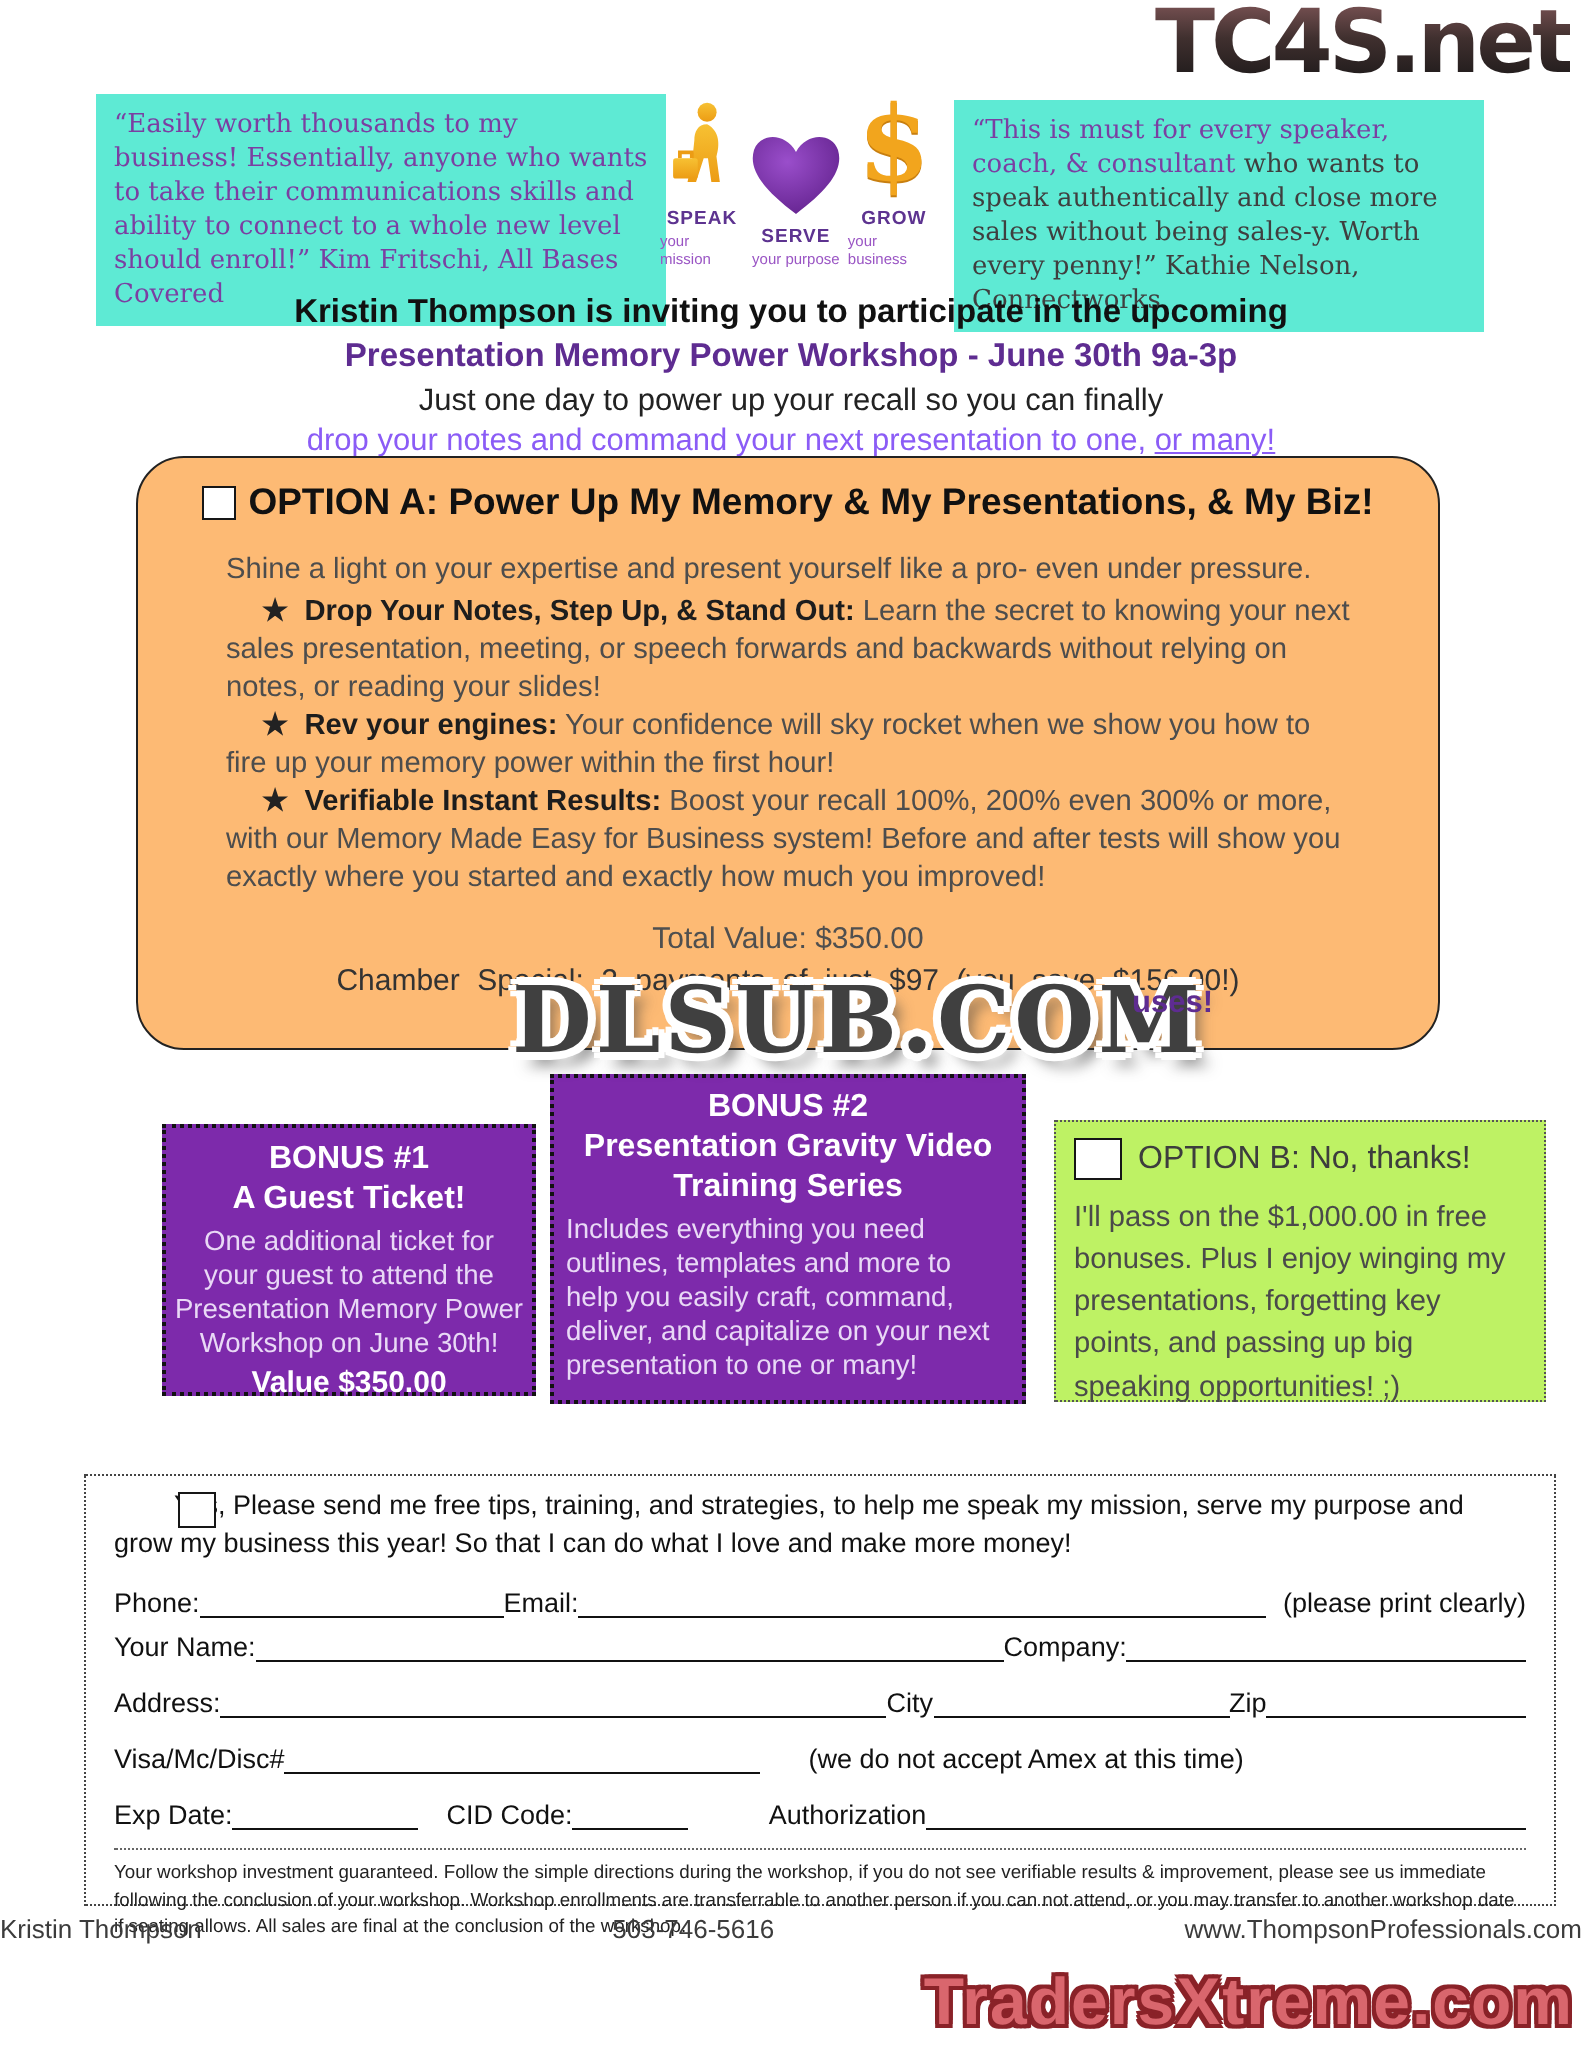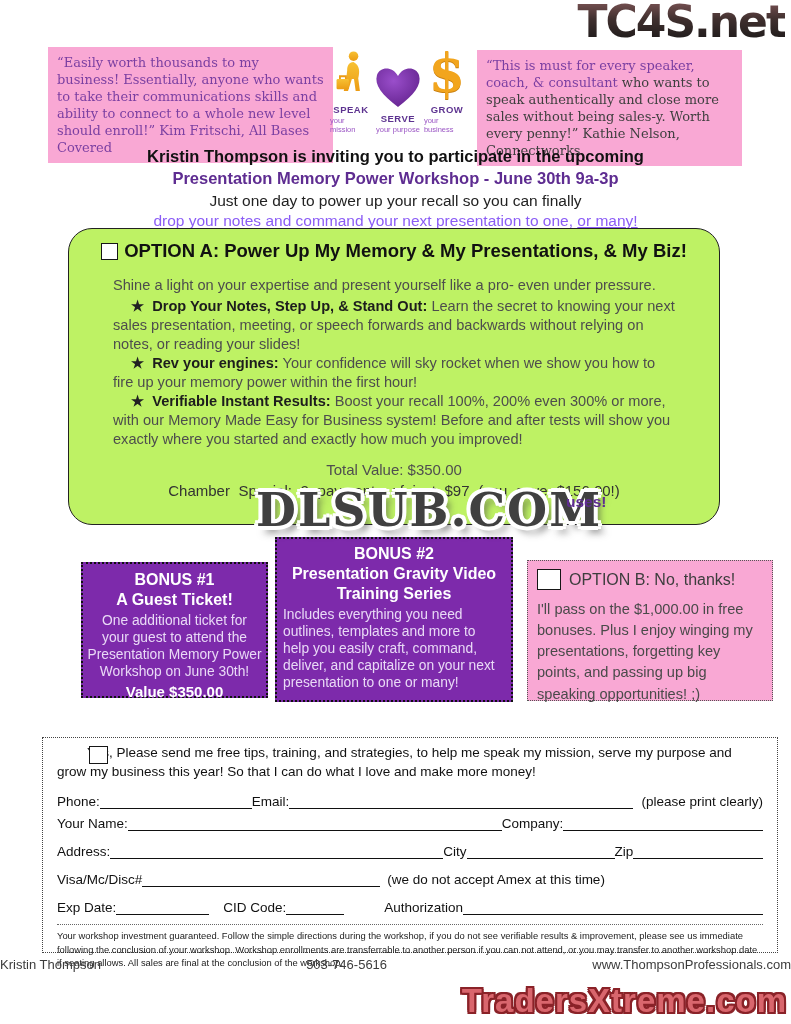--- a/index.html
+++ b/index.html
@@ -34,21 +34,21 @@
     position:absolute; right:4px; top:982px; z-index:50;
     font-family:"Liberation Sans", sans-serif; font-weight:bold;
     font-size:33px; letter-spacing:1px; color:#d9666d;
     text-shadow:
       -2px -2px 0 #8a2228, 2px -2px 0 #8a2228, -2px 2px 0 #8a2228, 2px 2px 0 #8a2228,
       -2px 0 0 #8a2228, 2px 0 0 #8a2228, 0 -2px 0 #8a2228, 0 2px 0 #8a2228,
       -5px 0 2px #ffffff, 5px 0 2px #ffffff, 0 -5px 2px #ffffff, 0 5px 2px #ffffff;
   }
   
   .testimonial {
-    position:absolute; background:#f9a8d4; padding:7px 9px;
+    position:absolute; background:#5eead4; padding:7px 9px;
     font-family:"DejaVu Serif", serif; font-size:13px; line-height:17px;
   }
   .t-left  { left:48px;  top:47px; width:285px; color:#7b3fa2; }
   .t-right { left:477px; top:50px; width:265px; color:#3f3f3f; }
   .t-right .hl { color:#7b3fa2; }
   
   .icon-strip {
     position:absolute; left:330px; top:44px; width:140px;
     display:flex; justify-content:space-between; align-items:flex-end;
   }
@@ -63,21 +63,21 @@
   
   .headline { position:absolute; left:0; top:147px; width:100%; text-align:center; }
   .hl1 { font-size:16.5px; font-weight:bold; color:#111; }
   .hl2 { font-size:16.5px; font-weight:bold; color:#5e2c91; margin-top:3px; }
   .hl3 { font-size:15.5px; color:#222; margin-top:4px; }
   .hl4 { font-size:15.5px; color:#8b5cf6; margin-top:2px; }
   .hl4 .u { text-decoration:underline; }
   
   .option-a {
     position:absolute; left:68px; top:228px; width:652px; height:297px;
-    border:1.5px solid #222; border-radius:24px; background:#bef264;
+    border:1.5px solid #222; border-radius:24px; background:#fdba74;
   }
   .oa-head {
     margin-top:11px; display:flex; justify-content:center; align-items:center; gap:6px;
   }
   .cb { border:1.7px solid #161616; background:#fff; display:inline-block; }
   .oa-cb { width:17px; height:17px; }
   .oa-title { font-size:18.5px; font-weight:bold; color:#111; }
   .oa-body { padding:14px 42px 0 44px; font-size:14.6px; line-height:1.3; color:#4d4d4d; }
   .oa-intro { margin-bottom:2px; }
   .oa-bullet { text-indent:18px; }
@@ -97,21 +97,21 @@
   .bonus1 { left:81px; top:562px; width:187px; height:136px; padding:6px 4px; }
   .bonus2 { left:275px; top:537px; width:238px; height:165px; padding:5px 6px; }
   .pbox .ptitle { font-weight:bold; font-size:16px; line-height:1.25; color:#fff; }
   .pbox .pbody  { font-size:13.8px; line-height:1.24; color:#e9d9f6; margin-top:2px; }
   .bonus2 .pbody { text-align:left; }
   .pbox .pvalue { font-weight:bold; font-size:15px; color:#fff; margin-top:3px; }
   .bonus2 .pvideos { font-weight:bold; font-size:13.8px; margin-top:10px; }
   .bonus2 .pvalue  { font-size:13.8px; margin-top:1px; }
   .option-b {
     position:absolute; left:527px; top:560px; width:246px; height:141px;
-    border:1.5px dotted #555; background:#f9a8d4; padding:8px 8px 0 9px;
+    border:1.5px dotted #555; background:#bef264; padding:8px 8px 0 9px;
   }
   .ob-head { display:flex; align-items:center; gap:8px; }
   .ob-cb { width:24px; height:21px; }
   .ob-title { font-size:16px; color:#3d3d3d; }
   .ob-body { margin-top:9px; font-size:14.6px; line-height:1.45; color:#4a4a4a; }
   
   .form-box {
     position:absolute; left:42px; top:737px; width:736px; height:216px;
     border:1.8px dotted #444; background:#fff; padding:6px 14px 0 14px;
     font-size:13.5px; color:#111;
@@ -262,21 +262,21 @@
       <span class="fl" style="width:333px"></span>
       <span>City</span>
       <span class="fl" style="width:148px"></span>
       <span>Zip</span>
       <span class="fl grow"></span>
     </div>
 
     <div class="frow r-std">
       <span>Visa/Mc/Disc#</span>
       <span class="fl" style="width:238px"></span>
-      <span style="margin-left:7px">(we do not accept Amex at this time)</span>
+      <span style="margin-left:24px">(we do not accept Amex at this time)</span>
     </div>
 
     <div class="frow r-std">
       <span>Exp Date:</span>
       <span class="fl" style="width:93px"></span>
       <span style="margin-left:14px">CID Code:</span>
       <span class="fl" style="width:58px"></span>
       <span style="margin-left:40px">Authorization</span>
       <span class="fl grow"></span>
     </div>

